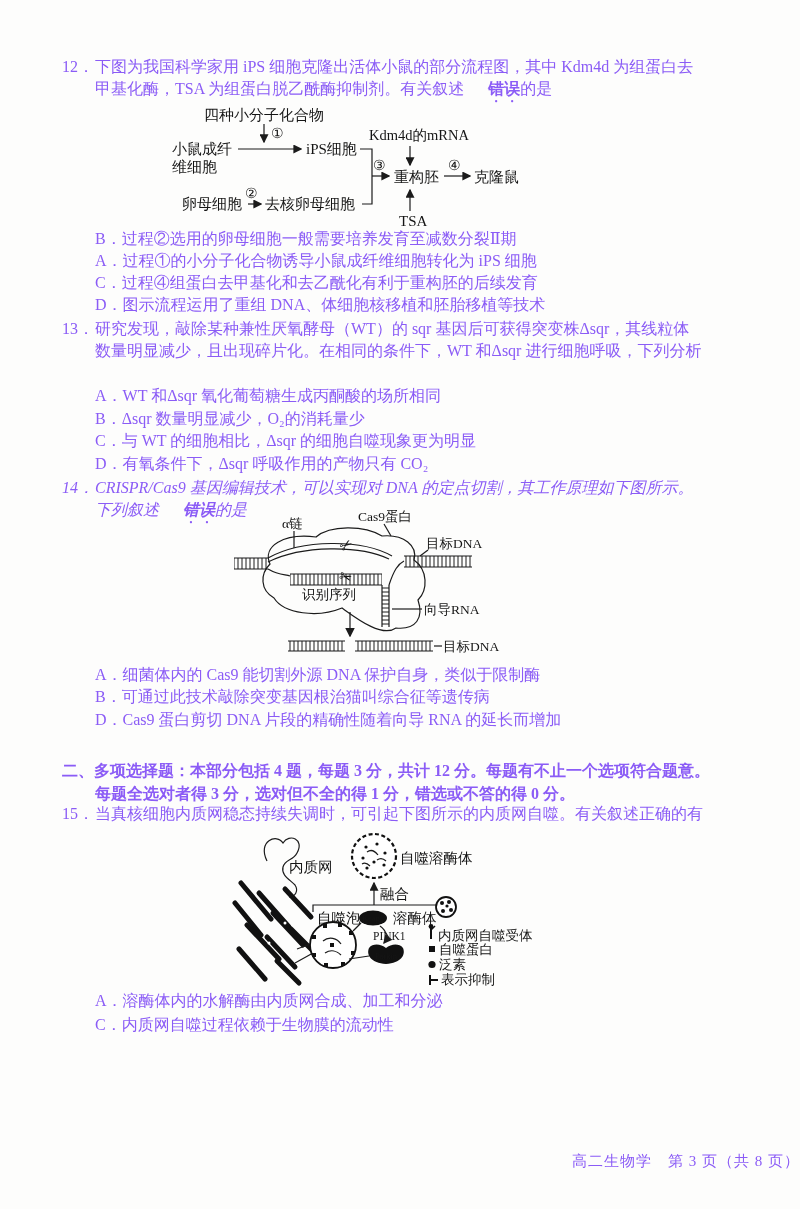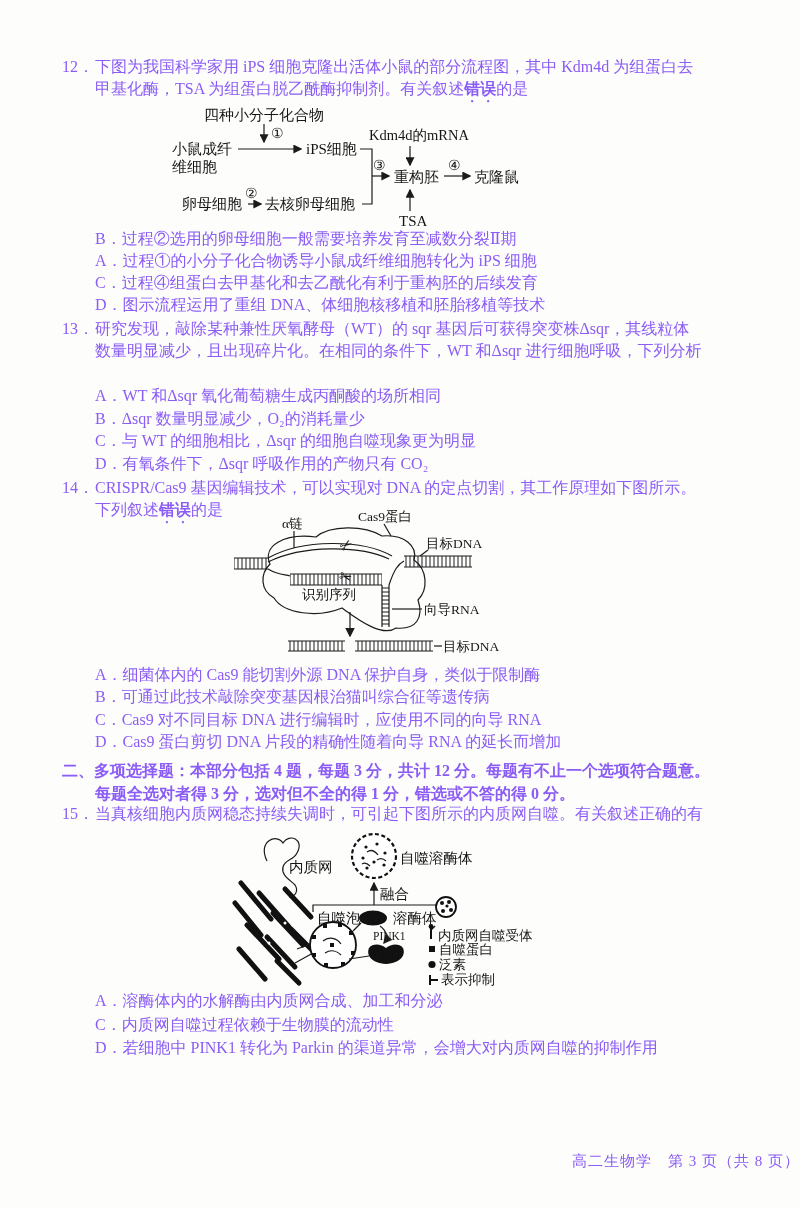--- a/index.html
+++ b/index.html
@@ -10,21 +10,21 @@
     color:#8b5cf6; font-size:16px;
   }
   .stem { position:absolute; left:62px; }
   .stem .line { line-height:22px; white-space:nowrap; padding-left:33px; }
   .qnum { position:absolute; left:0; top:0; line-height:22px; }
   .opts { position:absolute; left:95px; }
   .opt { white-space:nowrap; }
   .emph {
     font-weight:bold;
     -webkit-text-emphasis:filled dot; -webkit-text-emphasis-position:under;
-    text-emphasis:filled dot; text-emphasis-position:under right;
+    text-emphasis:filled dot; text-emphasis-position:under right;margin-left:24px;
   }
   .sec { position:absolute; left:62px; font-weight:bold; }
   .sec .line { line-height:23px; white-space:nowrap; }
   .sec .line2 { padding-left:33px; }
   .footer { position:absolute; left:0; top:1152px; width:100%; text-align:right; font-size:15px; letter-spacing:1px; }
   svg { position:absolute; overflow:visible; }
   svg text { fill:#151515; font-family:"Liberation Serif","DejaVu Serif",serif; }
   .ln { stroke:#1b1b1b; stroke-width:1.2; fill:none; }
   .thick { stroke:#111; stroke-width:5; stroke-linecap:round; fill:none; }
 </style>
@@ -84,21 +84,21 @@
     <div class="line"><span>数量明显减少，且出现碎片化。在相同的条件下，WT 和Δsqr 进行细胞呼吸，下列分析</span></div>
   </div>
 
   <div class="opts" style="top:385px; line-height:22.5px;">
     <div class="opt">A．WT 和Δsqr 氧化葡萄糖生成丙酮酸的场所相同</div>
     <div class="opt">B．Δsqr 数量明显减少，O₂的消耗量少</div>
     <div class="opt">C．与 WT 的细胞相比，Δsqr 的细胞自噬现象更为明显</div>
     <div class="opt">D．有氧条件下，Δsqr 呼吸作用的产物只有 CO₂</div>
   </div>
 
-  <div class="stem" style="top:477px;">
+  <div class="stem" style="top:477px;font-style:italic;">
     <span class="qnum">14．</span>
     <div class="line"><span>CRISPR/Cas9 基因编辑技术，可以实现对 DNA 的定点切割，其工作原理如下图所示。</span></div>
     <div class="line"><span>下列叙述</span><span class="emph">错误</span><span>的是</span></div>
   </div>
 
   <svg style="left:232px;top:506px;" width="300" height="160" viewBox="0 0 300 160">
     <defs>
       <marker id="ar14" viewBox="0 0 10 10" refX="8.5" refY="5" markerWidth="8" markerHeight="8" orient="auto">
           <path d="M0,0L10,5L0,10z" fill="#1b1b1b"></path>
         </marker>
@@ -166,21 +166,20 @@
       <line class="ln" x1="123" y1="135" x2="201" y2="135"></line>
         <line class="ln" x1="123" y1="145" x2="201" y2="145"></line>
     </g>
     <line class="ln" x1="202" y1="140" x2="210" y2="140"></line>
     <text x="211" y="145" font-size="13.5">目标DNA</text>
   </svg>
 
   <div class="opts" style="top:664px; line-height:22.3px;">
     <div class="opt">A．细菌体内的 Cas9 能切割外源 DNA 保护自身，类似于限制酶</div>
     <div class="opt">B．可通过此技术敲除突变基因根治猫叫综合征等遗传病</div>
-    <div class="opt">C．Cas9 对不同目标 DNA 进行编辑时，应使用不同的向导 RNA</div>
     <div class="opt">D．Cas9 蛋白剪切 DNA 片段的精确性随着向导 RNA 的延长而增加</div>
   </div>
 
   <div class="sec" style="top:759px;">
     <div class="line">二、多项选择题：本部分包括 4 题，每题 3 分，共计 12 分。每题有不止一个选项符合题意。</div>
     <div class="line line2">每题全选对者得 3 分，选对但不全的得 1 分，错选或不答的得 0 分。</div>
   </div>
 
   <div class="stem" style="top:803px;">
     <span class="qnum">15．</span>
@@ -290,18 +289,17 @@
         <line x1="197" y1="144" x2="197" y2="154" stroke="#111" stroke-width="2"></line>
         <line x1="197" y1="149" x2="205" y2="149" stroke="#111" stroke-width="2"></line>
       </g>
       <text x="208" y="153" font-size="13.5">表示抑制</text>
     </g>
   </svg>
 
   <div class="opts" style="top:989px; line-height:23.6px;">
     <div class="opt">A．溶酶体内的水解酶由内质网合成、加工和分泌</div>
     <div class="opt">C．内质网自噬过程依赖于生物膜的流动性</div>
-    <div class="opt">D．若细胞中 PINK1 转化为 Parkin 的渠道异常，会增大对内质网自噬的抑制作用</div>
   </div>
 
   <div class="footer">高二生物学　第 3 页（共 8 页）</div>
 
 </div>
 
 </body></html>

